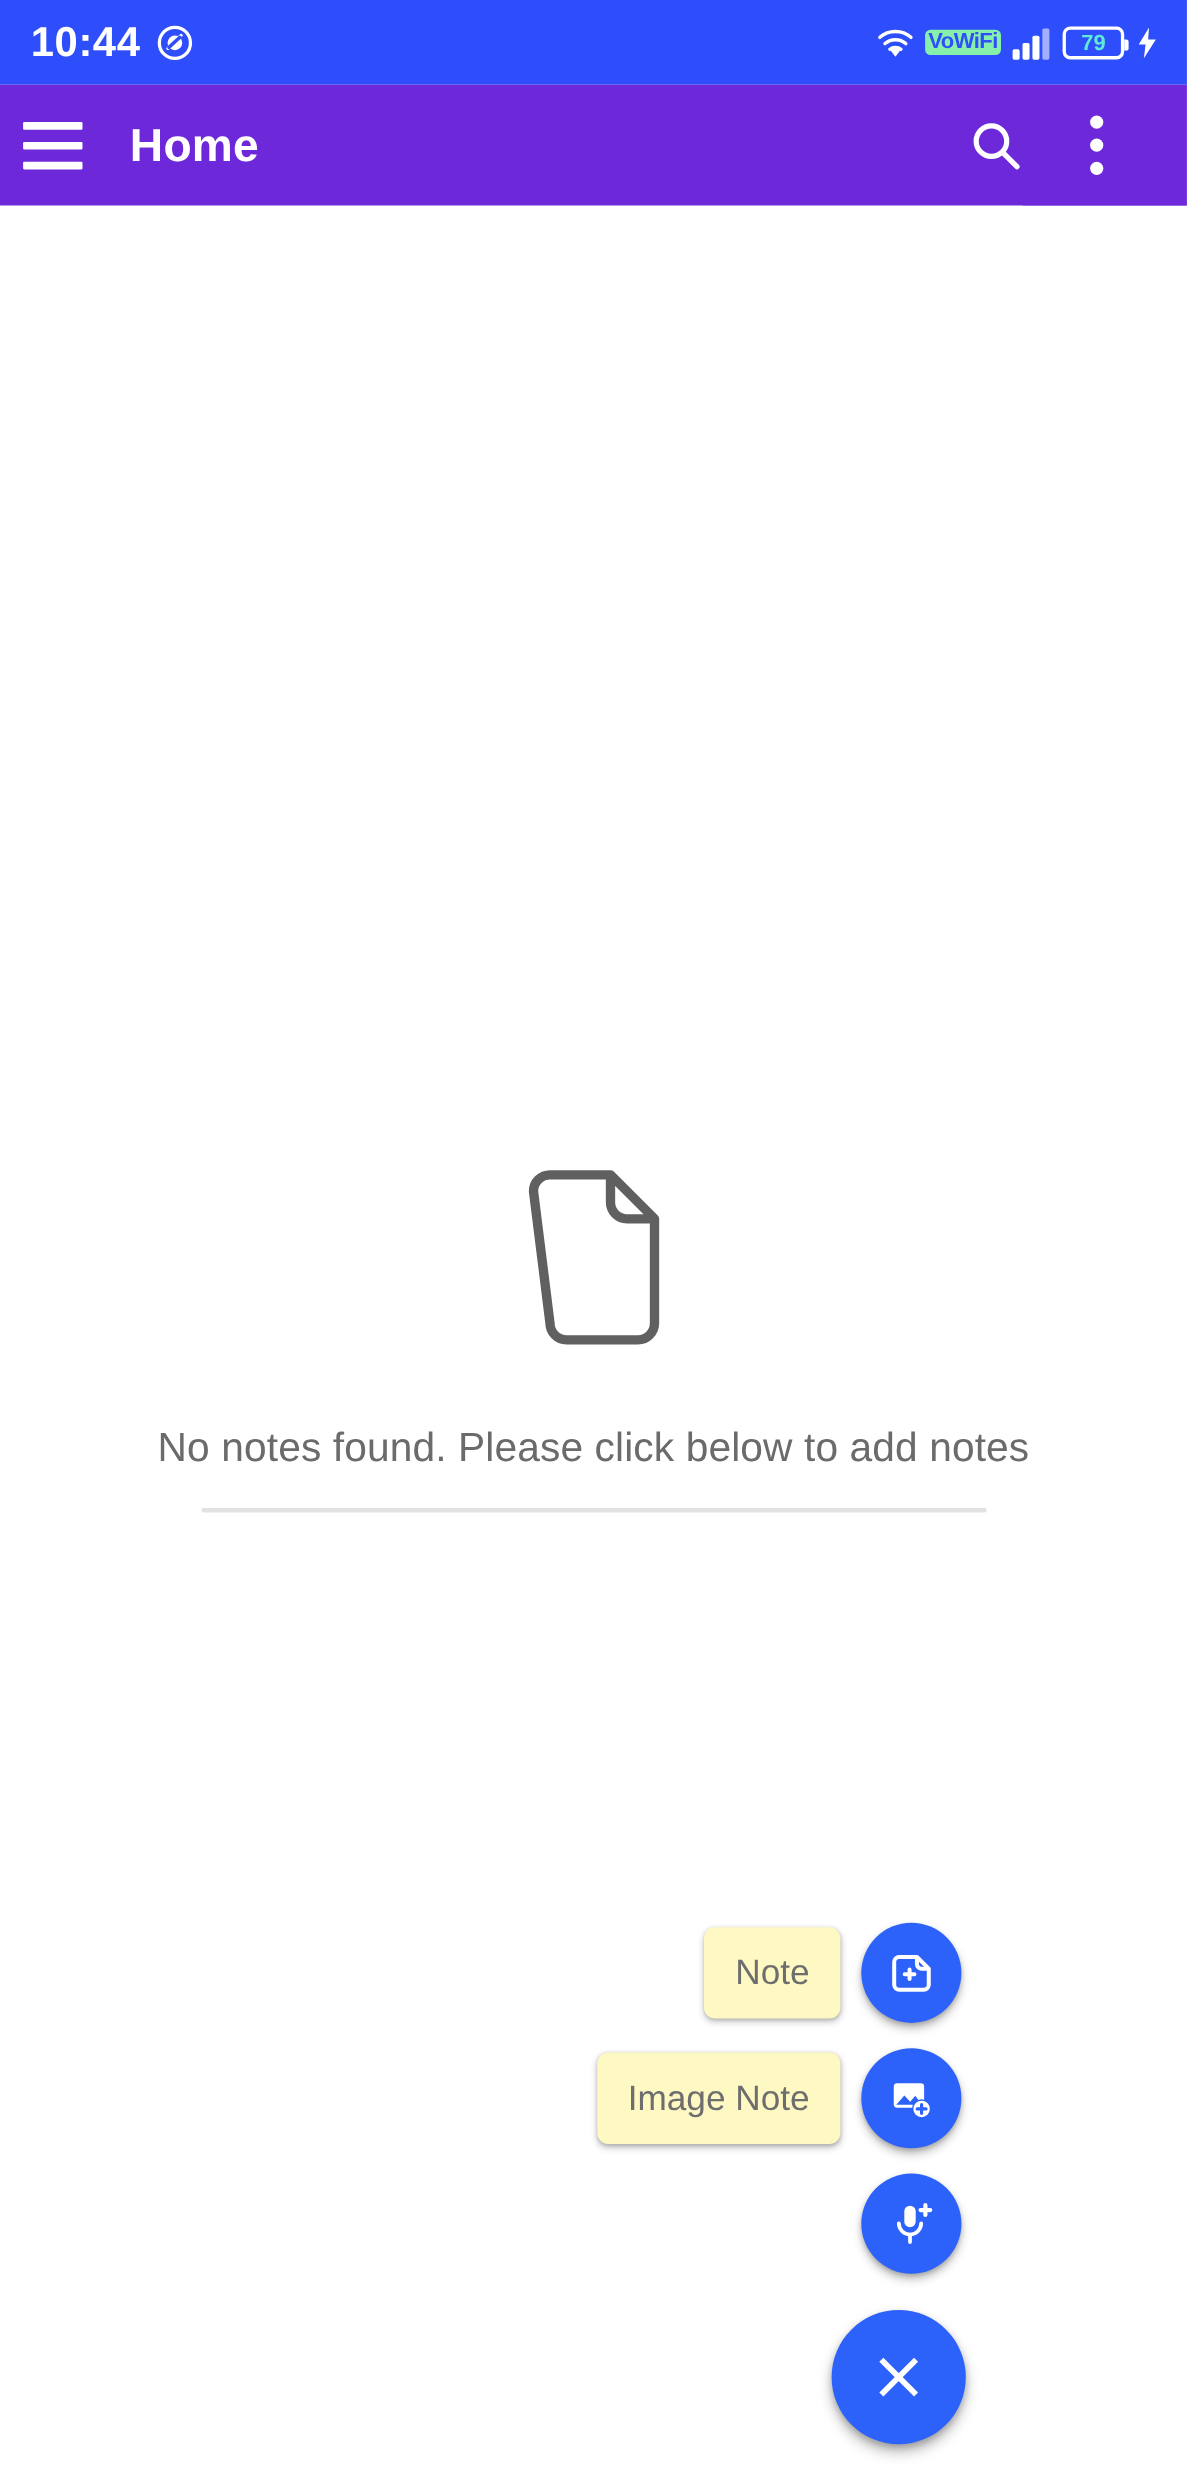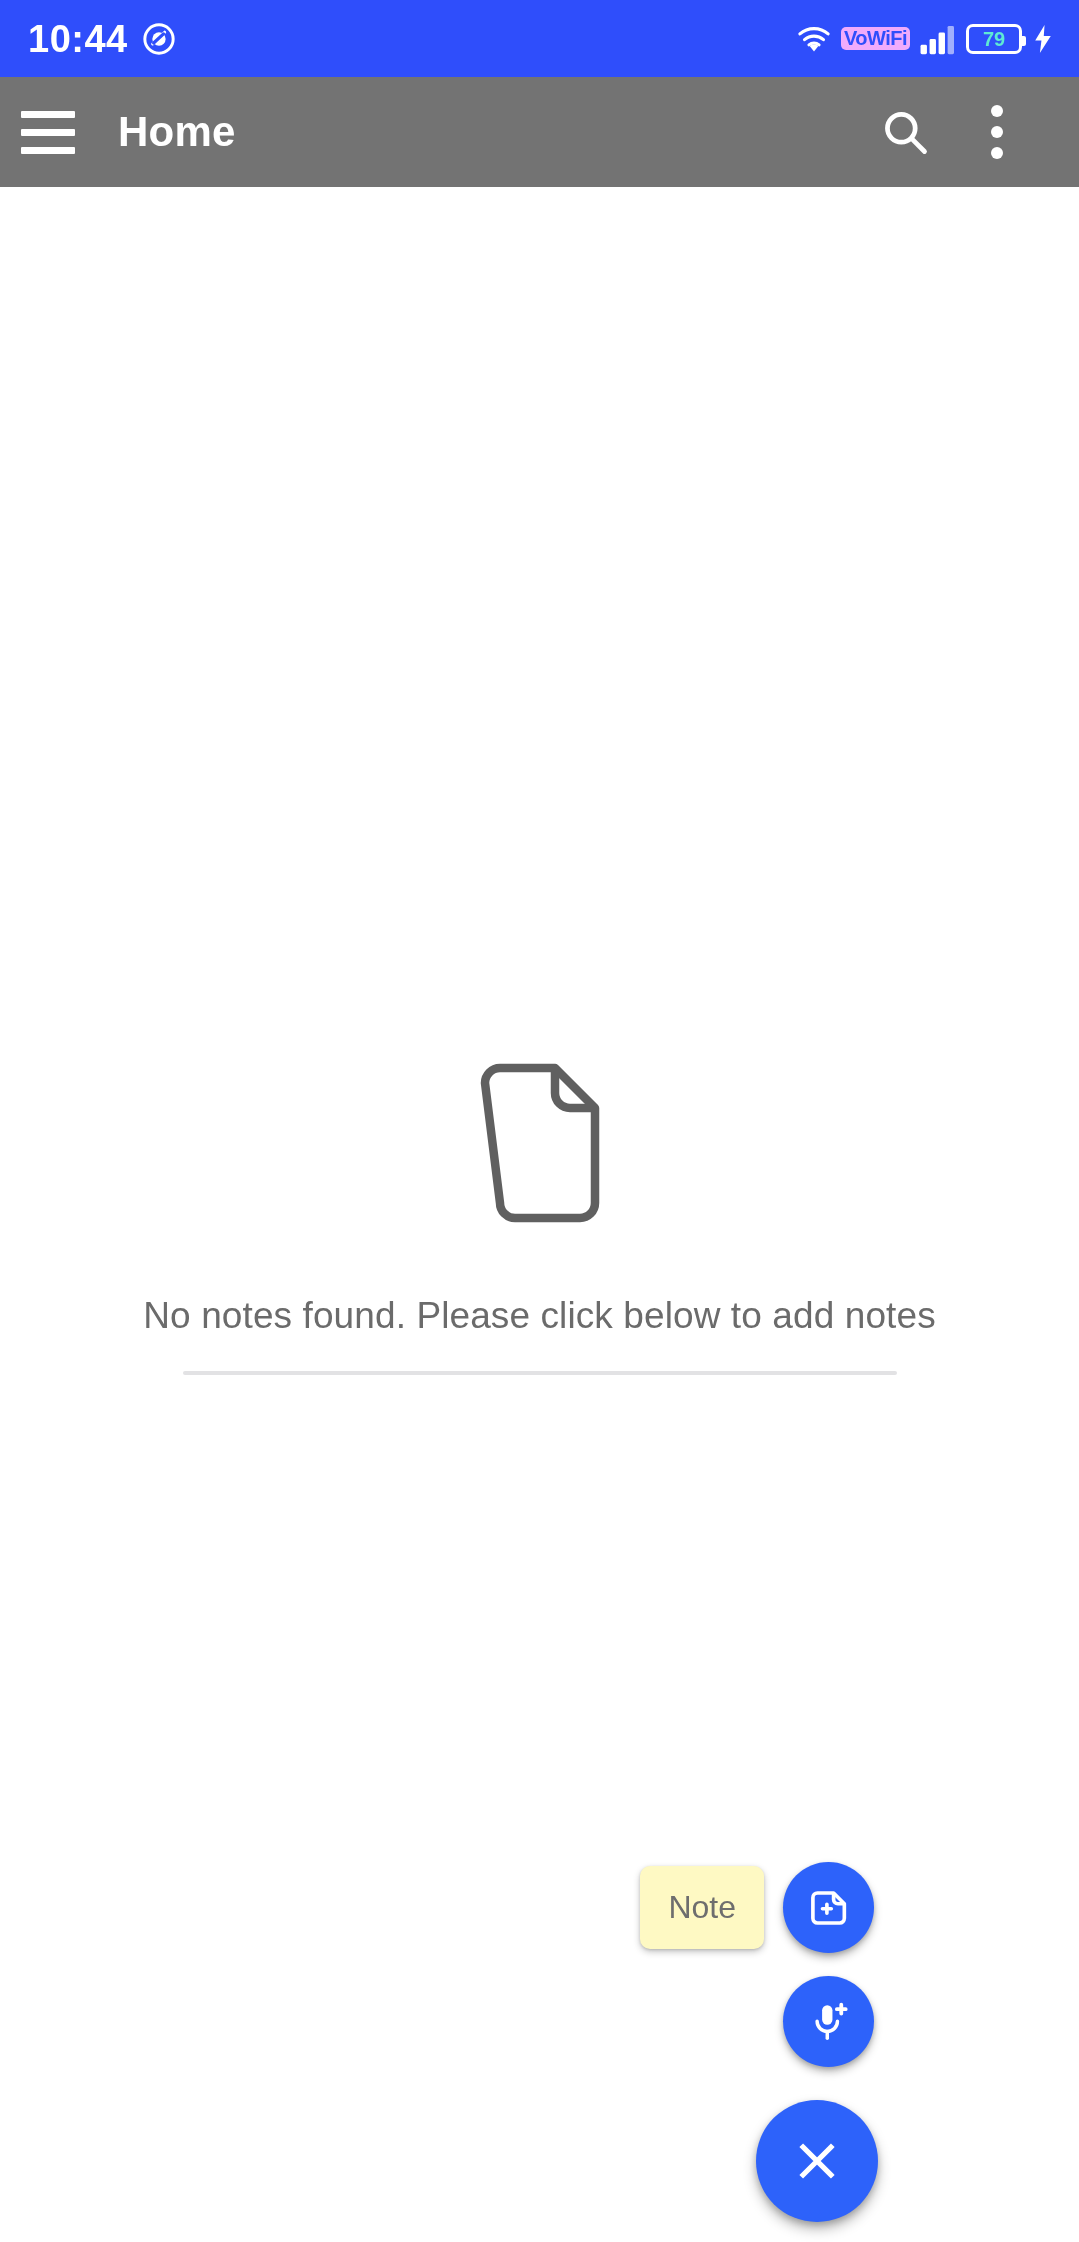--- a/index.html
+++ b/index.html
@@ -47,21 +47,21 @@
   }
   .dnd-icon svg { display: block; }
 
   .status-right {
     display: flex;
     align-items: center;
     gap: 9px;
   }
   .wifi-icon { width: 36px; height: 30px; display:block;}
   .vowifi-badge {
-    background: #f0abfc;
+    background: #86efac;
     color: #2F4EFB;
     font-size: 20px;
     font-weight: bold;
     border-radius: 5px;
     padding: 1px 3px 2px 3px;
     line-height: 1;
     letter-spacing: -0.5px;
     font-family: "Liberation Sans", sans-serif;
   }
   .signal-icon { width: 38px; height: 32px; display:block;}
@@ -93,21 +93,21 @@
     line-height: 1;
   }
   .bolt-icon { width: 20px; height: 28px; display:block; margin-left: 2px;}
 
   
   .app-bar {
     position: absolute;
     top: 77px; left: 0;
     width: 1079px;
     height: 110px;
-    background: #737373;
+    background: #6d28d9;
     display: flex;
     align-items: center;
     box-sizing: border-box;
     padding: 0 36px 0 0;
   }
   .hamburger {
     width: 96px;
     height: 110px;
     display: flex;
     flex-direction: column;
@@ -329,20 +329,32 @@
       <div class="fab-label">Note</div>
       <div class="fab-mini">
         <svg width="46" height="46" viewBox="0 0 24 24">
           <path d="M3.6 6.6 a2.4 2.4 0 0 1 2.4 -2.4 h8.4 l5.6 5.6 v7.6 a2.4 2.4 0 0 1 -2.4 2.4 h-11.6 a2.4 2.4 0 0 1 -2.4 -2.4 Z" fill="none" stroke="#ffffff" stroke-width="1.9" stroke-linejoin="round"></path>
           <path d="M14.4 4.2 v3.4 a2.2 2.2 0 0 0 2.2 2.2 h3.4" fill="none" stroke="#ffffff" stroke-width="1.9" stroke-linejoin="round"></path>
           <path d="M8.6 12.4 h4.6 M10.9 10.1 v4.6" stroke="#ffffff" stroke-width="1.9" stroke-linecap="round"></path>
         </svg>
       </div>
     </div>
 
+    <div class="fab-row">
+      <div class="fab-label">Image Note</div>
+      <div class="fab-mini">
+        <svg width="46" height="46" viewBox="0 0 24 24">
+          <rect x="3.4" y="4.6" width="14.4" height="11.6" rx="1.6" fill="#ffffff"></rect>
+          <path d="M4.6 14.8 L8.4 10.4 L11.2 13.4 L13.6 10.6 L16.8 14.8 Z" fill="#2D62FA"></path>
+          <circle cx="16.6" cy="16.8" r="4.6" fill="#2D62FA"></circle>
+          <circle cx="16.6" cy="16.8" r="3.9" fill="#ffffff"></circle>
+          <path d="M14.5 16.8 h4.2 M16.6 14.7 v4.2" stroke="#2D62FA" stroke-width="1.5" stroke-linecap="round"></path>
+        </svg>
+      </div>
+    </div>
 
     <div class="fab-row">
       <div class="fab-mini">
         <svg width="46" height="46" viewBox="0 0 24 24">
           <rect x="8.4" y="3.2" width="5.4" height="10.2" rx="2.7" fill="#ffffff"></rect>
           <path d="M5.8 11.6 a5.3 5.3 0 0 0 10.6 0" fill="none" stroke="#ffffff" stroke-width="1.8" stroke-linecap="round"></path>
           <path d="M11.1 16.9 v3.6" stroke="#ffffff" stroke-width="1.8" stroke-linecap="round"></path>
           <path d="M16.1 5.3 h4.6 M18.4 3.0 v4.6" stroke="#ffffff" stroke-width="2" stroke-linecap="round"></path>
         </svg>
       </div>

